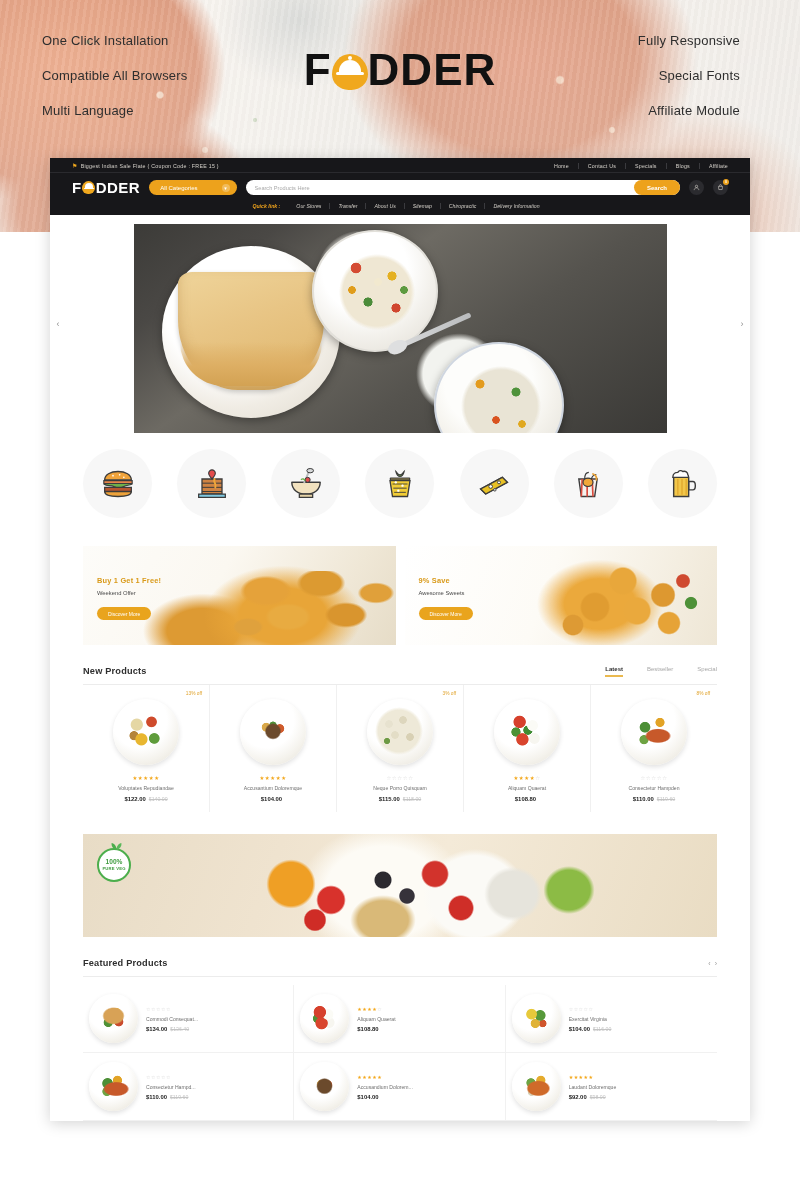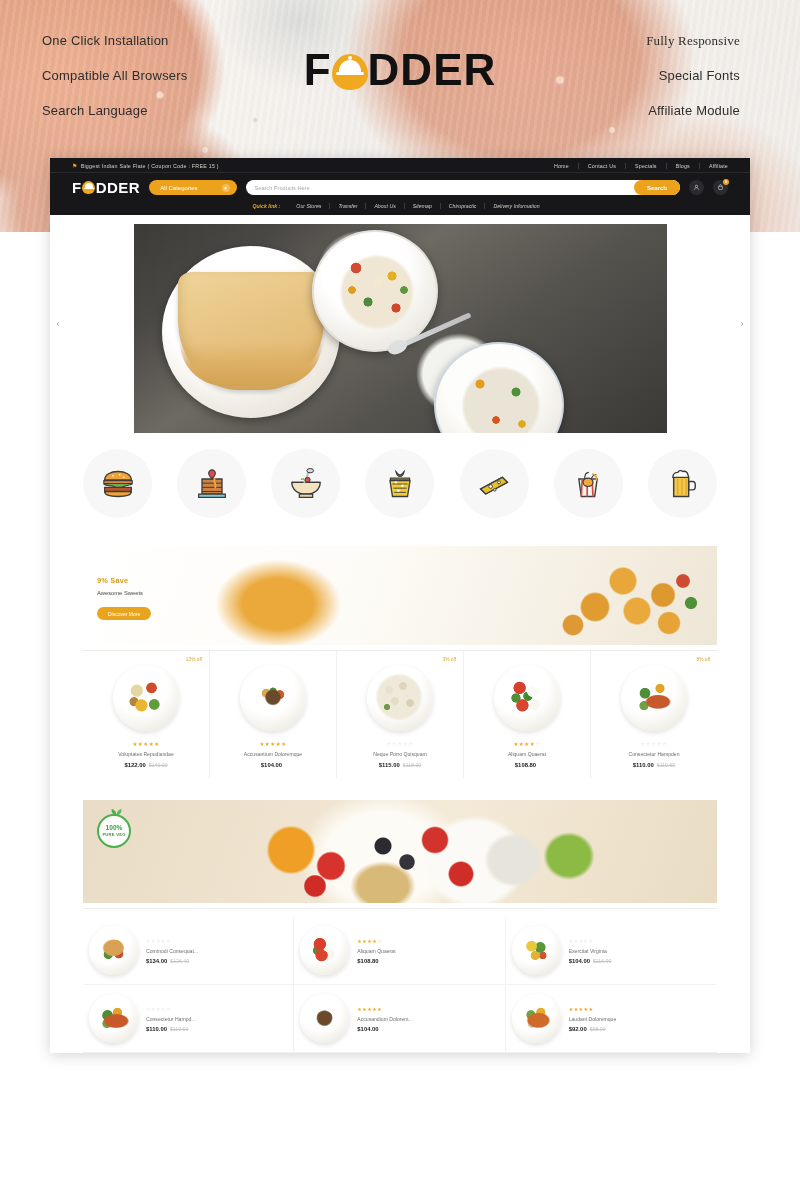--- a/index.html
+++ b/index.html
@@ -50,21 +50,21 @@
   .promo-feat {
     position: absolute;
     font-size: 13px;
     color: #2e2e2e;
     letter-spacing: .2px;
     white-space: nowrap;
   }
   .pf-l1 { left: 42px; top: 33px; }
   .pf-l2 { left: 42px; top: 68px; text-align: right; }
   .pf-l3 { left: 42px; top: 103px; }
-  .pf-r1 { right: 60px; top: 33px; font-family: Liberation Serif, serif; }
+  .pf-r1 { right: 60px; top: 33px; }
   .pf-r2 { right: 60px; top: 68px; }
   .pf-r3 { right: 60px; top: 103px; }
   .brand-logo {
     position: absolute; left: 0; right: 0; top: 48px;
     text-align: center;
     font-size: 44px; font-weight: 800;
     letter-spacing: 1px;
     color: #111;
     line-height: 1;
   }
@@ -477,21 +477,21 @@
 </style>
 </head>
 <body>
 
 <div class="promo-band">
   <div class="promo-bg"></div>
   <div class="promo-scrim"></div>
 
   <div class="promo-feat pf-l1">One Click Installation</div>
   <div class="promo-feat pf-l2">Compatible All Browsers</div>
-  <div class="promo-feat pf-l3">Search Language</div>
+  <div class="promo-feat pf-l3">Multi Language</div>
 
   <div class="promo-feat pf-r1">Fully Responsive</div>
   <div class="promo-feat pf-r2">Special Fonts</div>
   <div class="promo-feat pf-r3">Affiliate Module</div>
 
   <div class="brand-logo">
     <span>F</span><span class="oo"><span class="oo-disc"></span><span class="oo-dome"></span><span class="oo-base"></span></span><span>DDER</span>
   </div>
 </div>
 
@@ -639,29 +639,44 @@
       <svg viewBox="0 0 48 48">
         <path d="M14 16h18v23H14z" fill="#f2c74a" stroke="#3c3c3c" stroke-width="1.7"></path>
         <path d="M19 18v19M24 18v19M29 18v19" stroke="#e0a82e" stroke-width="1.6"></path>
         <path d="M32 21h5c2 0 3 2 3 5s-1 5-3 5h-5z" fill="none" stroke="#3c3c3c" stroke-width="1.7"></path>
         <path d="M13 16c0-4 3-6 6-6 1-2 4-3 6-1 3-1 6 1 6 4 1 1 1 3 0 3z" fill="#fff" stroke="#3c3c3c" stroke-width="1.6"></path>
       </svg>
     </div>
   </div>
 
   <div class="banners">
+    <div class="bnr bnr-a">
+      <div class="bnr-txt">
+        <div class="bnr-title">Buy 1 Get 1 Free!</div>
+        <div class="bnr-sub">Weekend Offer</div>
+        <button class="bnr-btn">Discover More</button>
+      </div>
+    </div>
     <div class="bnr bnr-b">
       <div class="bnr-txt">
         <div class="bnr-title">9% Save</div>
         <div class="bnr-sub">Awesome Sweets</div>
         <button class="bnr-btn">Discover More</button>
       </div>
     </div>
   </div>
 
+  <div class="sec-head">
+    <div class="sec-title">New Products</div>
+    <div class="tabrow">
+      <div class="tab active">Latest</div>
+      <div class="tab">Bestseller</div>
+      <div class="tab">Special</div>
+    </div>
+  </div>
   <div class="sep-line"></div>
 
   <div class="np-grid">
     <div class="np-card">
       <div class="np-off">13% off</div>
       <div class="np-img">
           <div class="dish dish-base d1"></div>
         </div>
       <div class="stars"><span class="st-on">★★★★★</span></div>
       <div class="np-name">Voluptates Repudiandae</div>
@@ -719,20 +734,27 @@
     <svg class="veg-leaf" viewBox="0 0 24 18">
       <path d="M12 17C12 9 17 3 23 2c1 8-4 14-11 15z" fill="#5bb85b"></path>
       <path d="M12 17C12 9 7 3 1 2c-1 8 4 14 11 15z" fill="#4cae4c"></path>
     </svg>
     <div class="veg-badge">
       <div class="veg-100">100%</div>
       <div class="veg-sub">PURE VEG</div>
     </div>
   </div>
 
+  <div class="sec-head">
+    <div class="sec-title">Featured Products</div>
+    <div class="arrows">
+      <span>‹</span>
+      <span>›</span>
+    </div>
+  </div>
   <div class="sep-line"></div>
 
   <div class="fp-grid">
     <div class="fp-card">
       <div class="fp-img">
           <div class="dish dish-base d6"></div>
         </div>
       <div class="fp-info">
         <div class="fp-stars"><span class="st-off">☆☆☆☆☆</span></div>
         <div class="fp-name">Commodi Consequat...</div>

